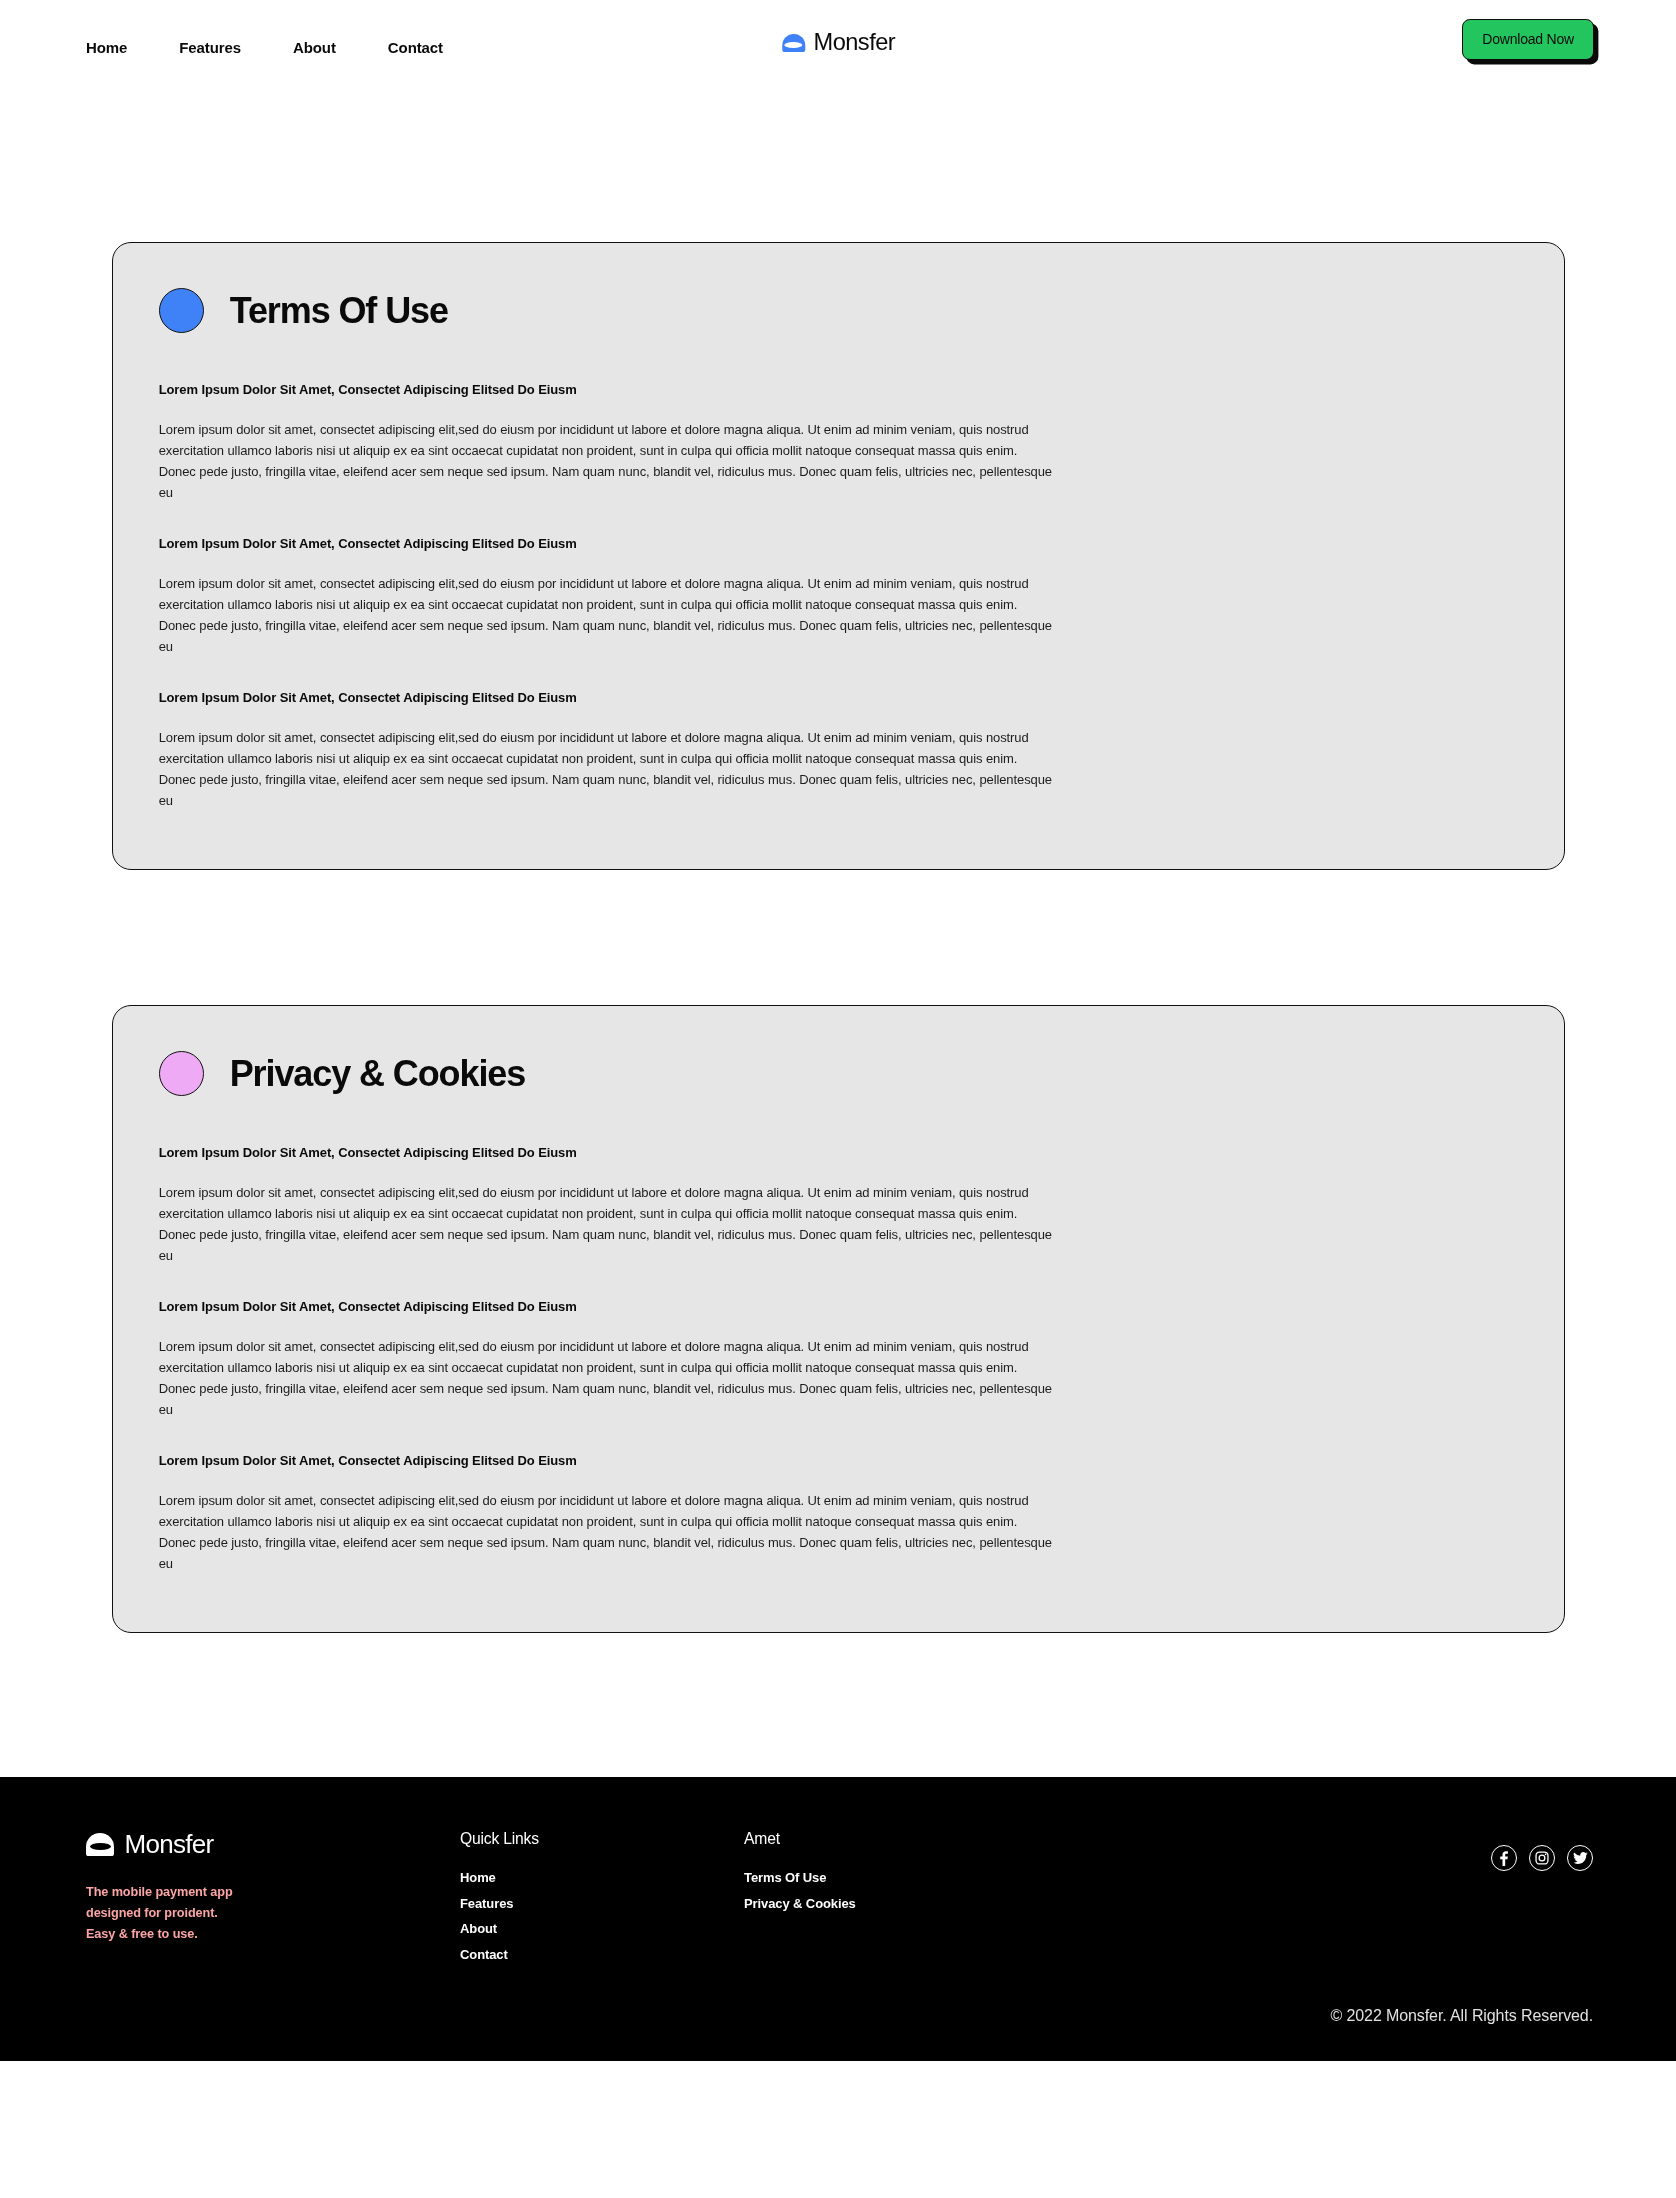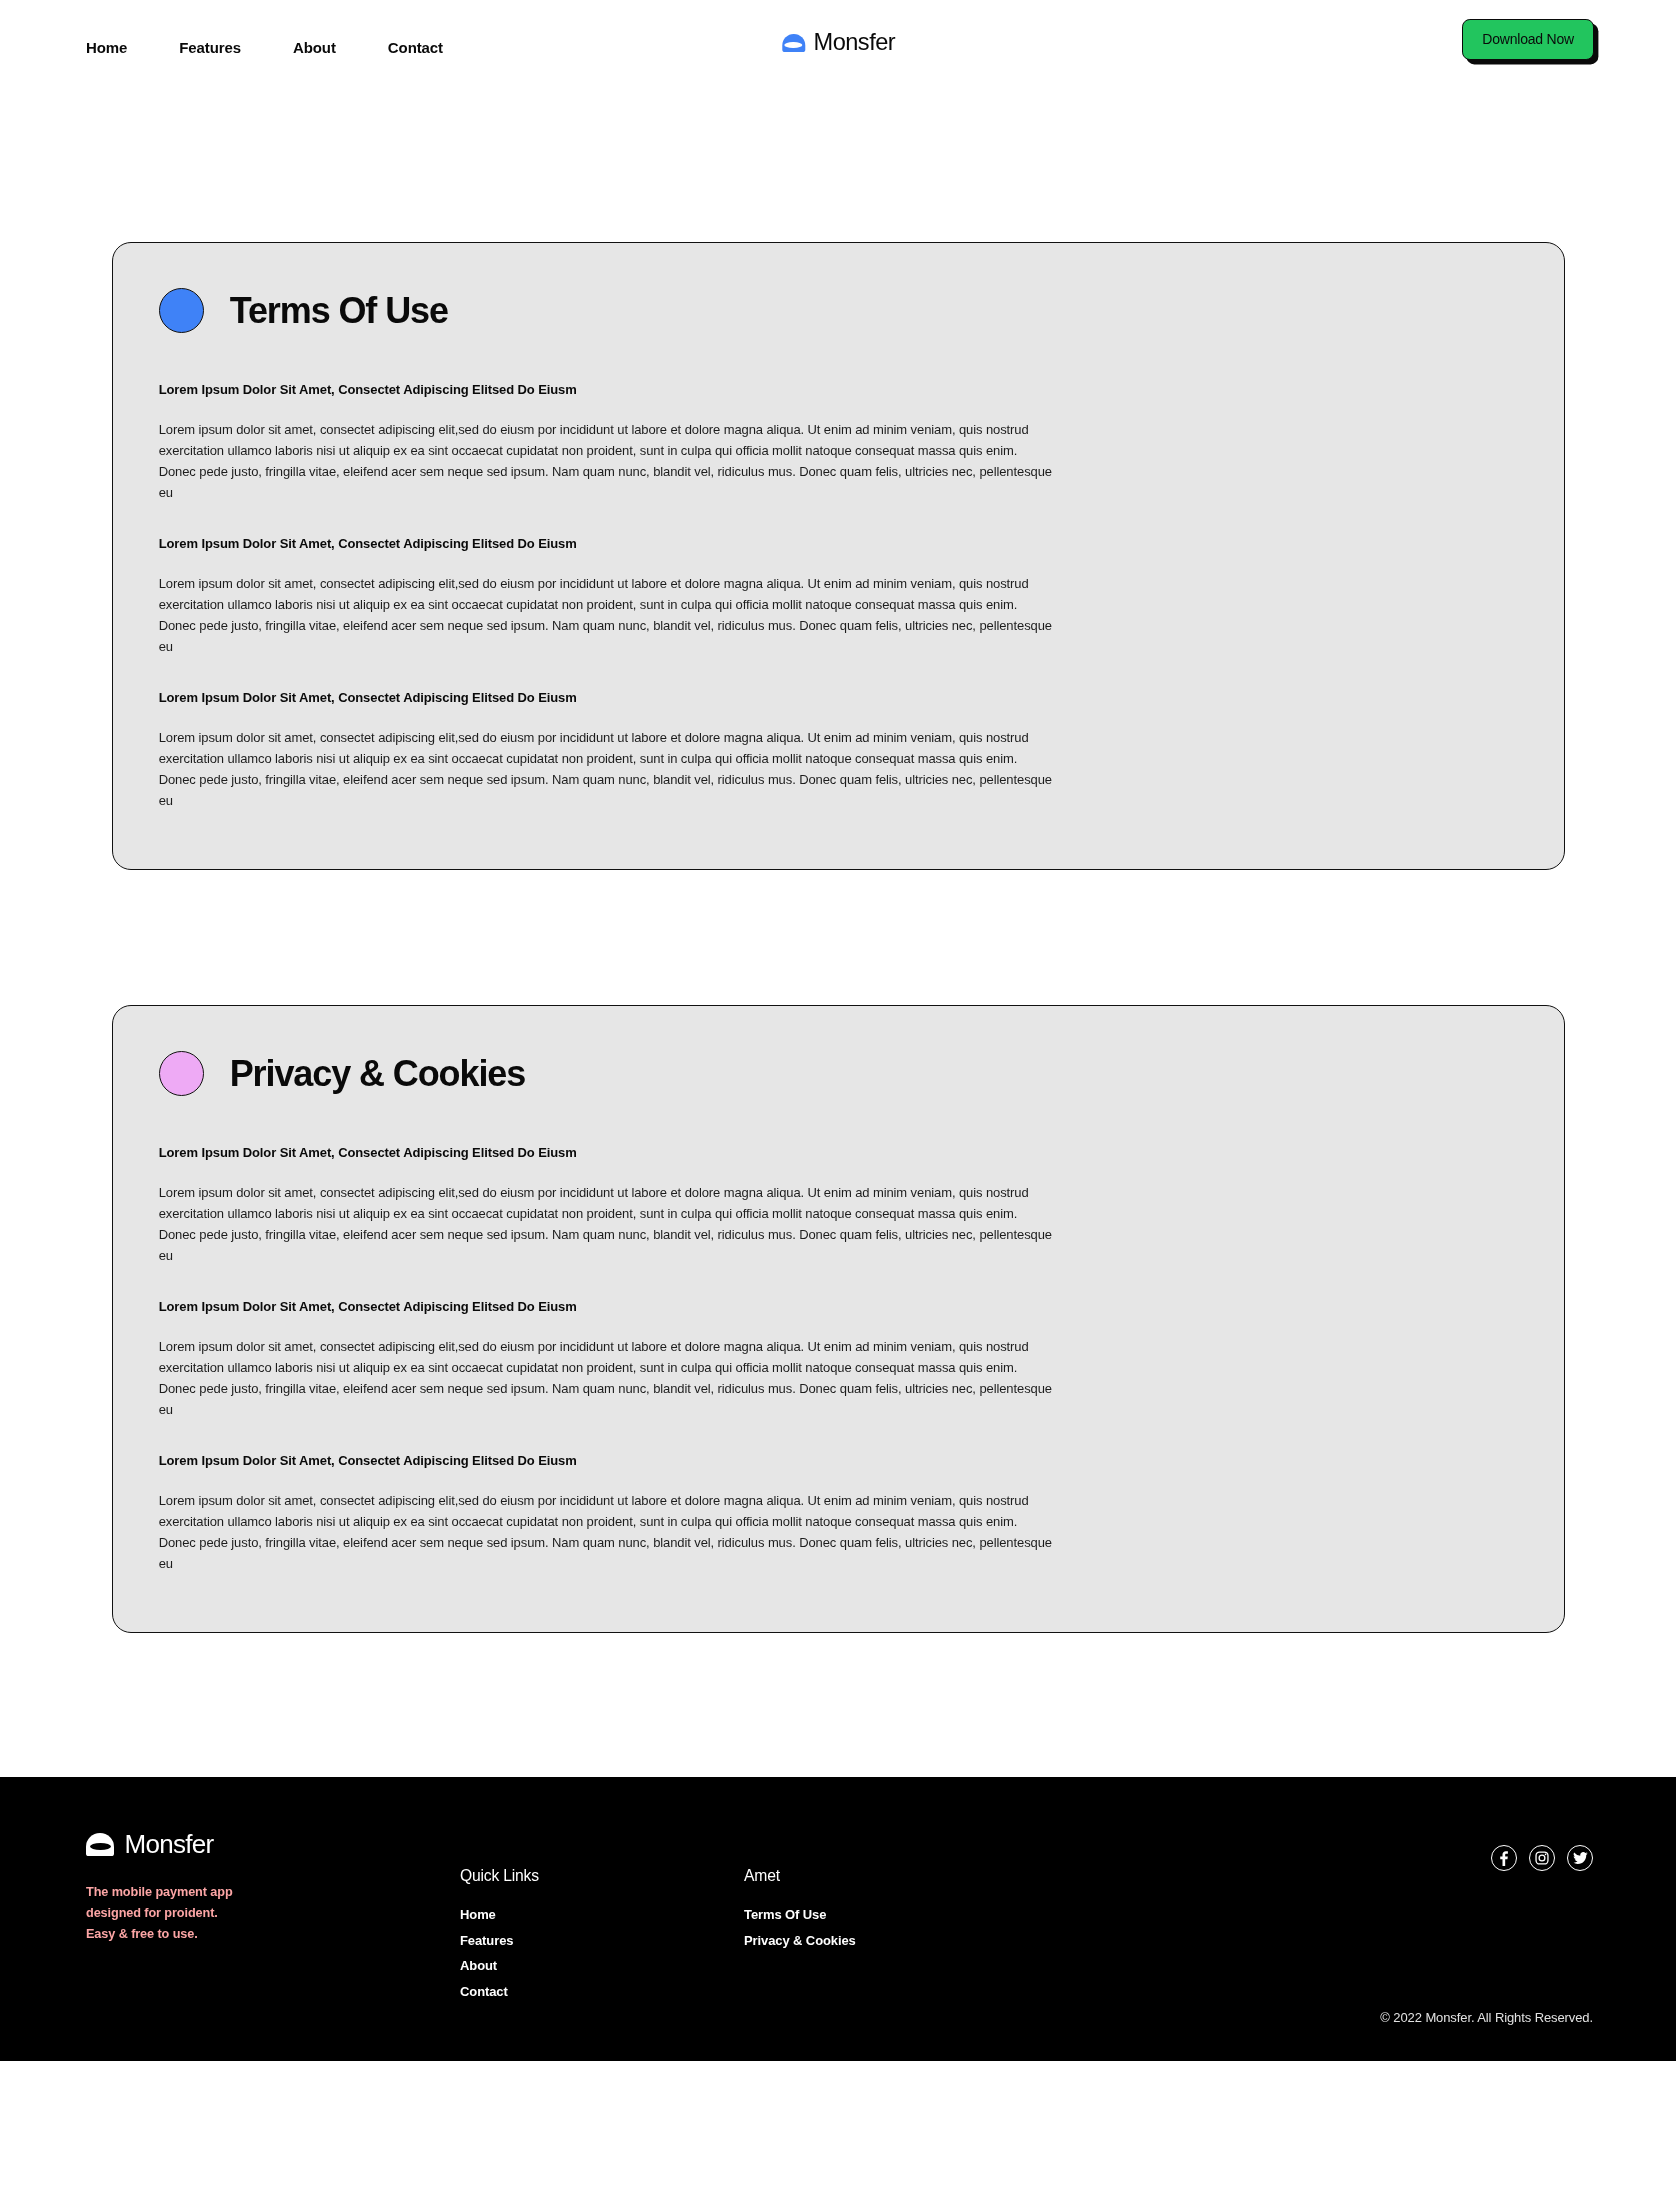--- a/index.html
+++ b/index.html
@@ -232,21 +232,20 @@
   .footer-col.quick { width: 284px; }
   .footer-col.legal { width: 367px; }
 
   .footer-col-title {
     font-size: 15.7px;
     font-weight: 400;
     color: #ffffff;
     letter-spacing: -0.2px;
     margin-bottom: 23.6px;
     line-height: 1;
-    margin-top: 37px;
   }
 
   .footer-link {
     display: block;
     font-size: 13px;
     font-weight: 700;
     color: #ffffff;
     letter-spacing: -0.1px;
     text-decoration: none;
     margin-bottom: 10.5px;
@@ -270,21 +269,21 @@
     align-items: center;
     justify-content: center;
     cursor: pointer;
   }
   .social-icon svg { display: block; }
 
   .copyright {
     position: absolute;
     right: 84px;
     bottom: 36px;
-    font-size: 13px;
+    font-size: 16px;
     color: #e2e2e2;
     font-weight: 400;
     letter-spacing: -0.1px;
   }
 </style>
 </head>
 <body>
 
 <header class="site-header">
   <nav class="main-nav">

